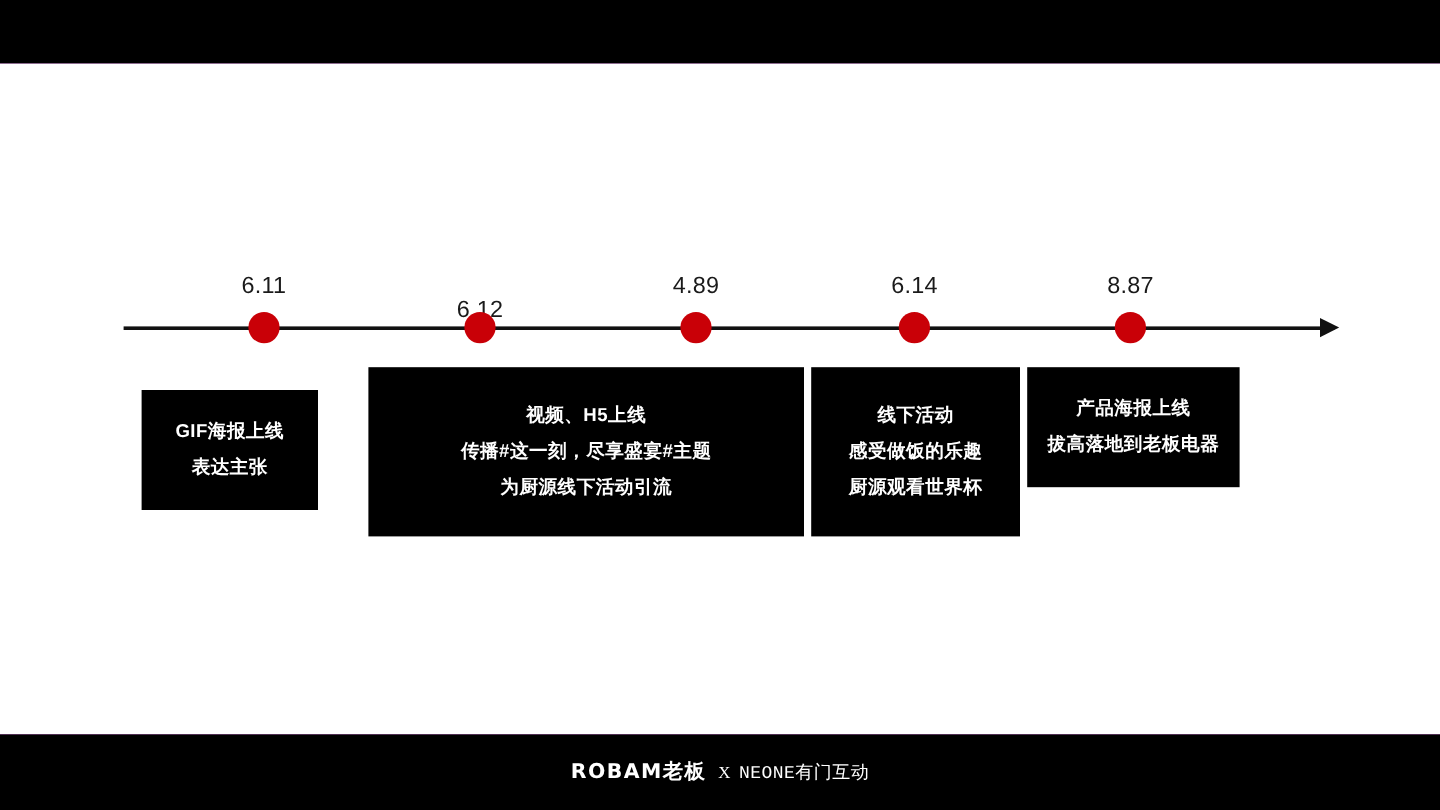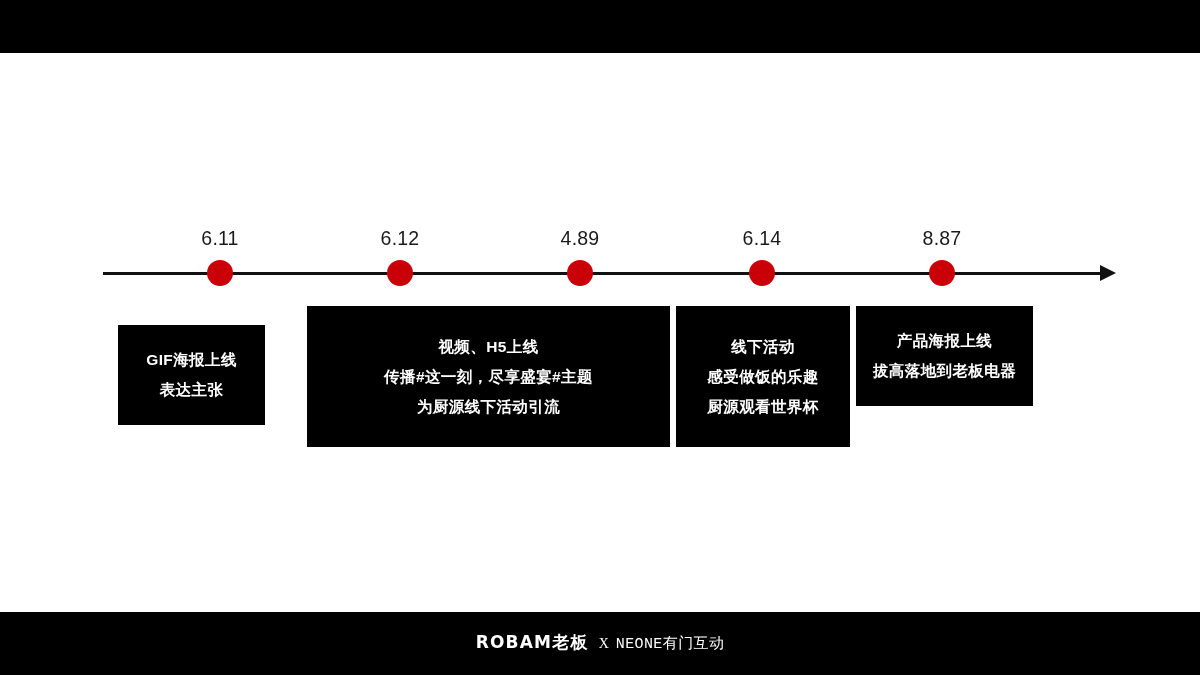--- a/index.html
+++ b/index.html
@@ -139,21 +139,21 @@
 
   <div class="bar bar-top"></div>
 
   <div class="stage">
 
     <div class="axis"></div>
     <div class="axis-arrow"></div>
 
     <div id="dates">
         <div class="date" style="left: 220px;">6.11</div>
-        <div class="date" style="left: 400px;">6.12</div>
+        <div class="date" style="left: 400px; margin-top: 20px;">6.12</div>
         <div class="date" style="left: 580px;">4.89</div>
         <div class="date" style="left: 762px;">6.14</div>
         <div class="date" style="left: 942px;">8.87</div>
       </div>
     <div id="dots">
         <div class="dot" style="left: 220px; background: rgb(201, 0, 7);"></div>
         <div class="dot" style="left: 400px; background: rgb(201, 0, 7);"></div>
         <div class="dot" style="left: 580px; background: rgb(201, 0, 7);"></div>
         <div class="dot" style="left: 762px; background: rgb(201, 0, 7);"></div>
         <div class="dot" style="left: 942px; background: rgb(201, 0, 7);"></div>

